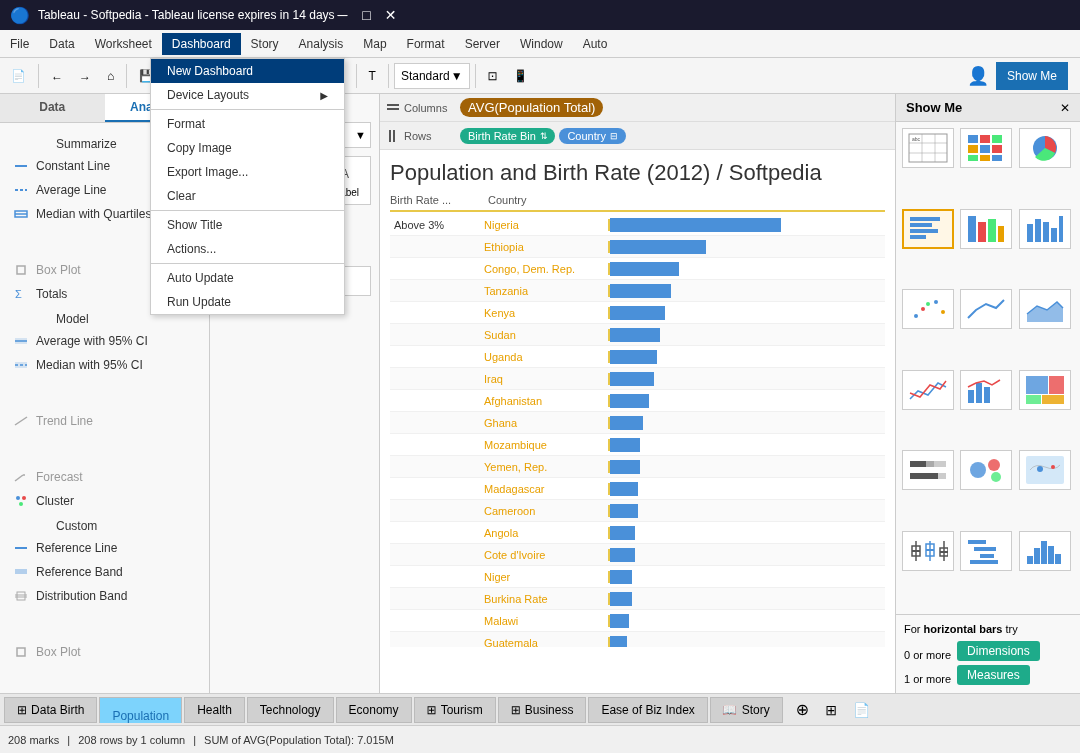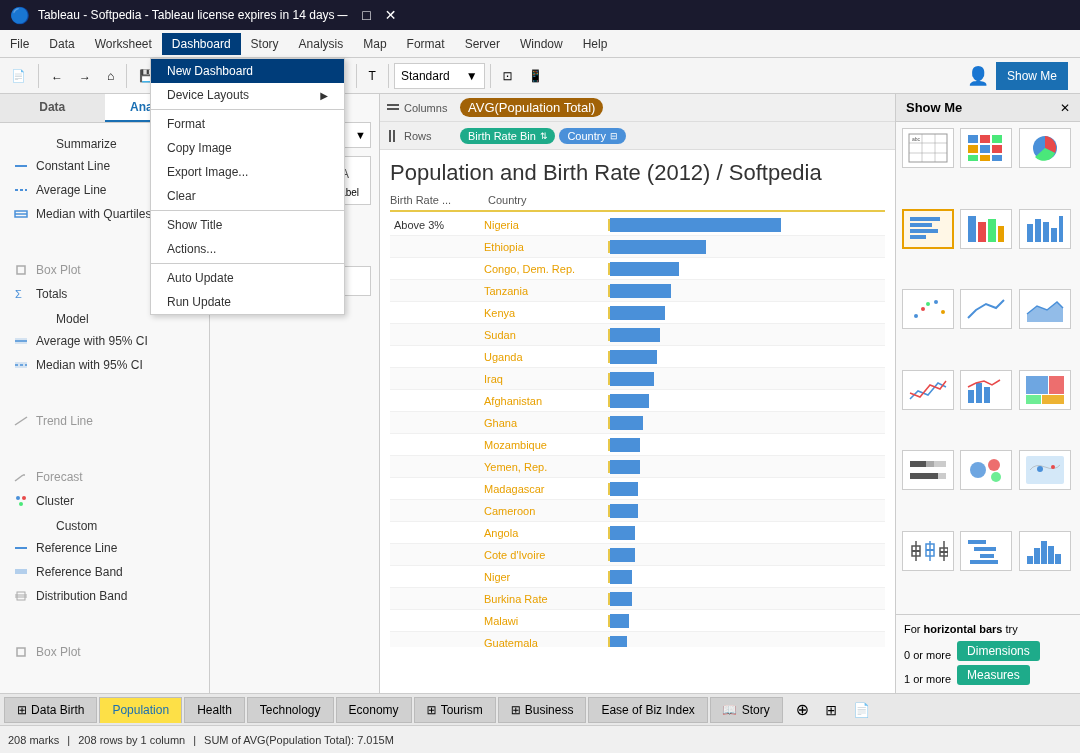--- a/index.html
+++ b/index.html
@@ -12,21 +12,21 @@
 
     
     #menubar { background: #f5f5f5; height: 28px; display: flex; align-items: center; border-bottom: 1px solid #ccc; }
     .menu-item { padding: 4px 10px; cursor: pointer; font-size: 12px; color: #333; position: relative; }
     .menu-item.active { background: #003d7a; color: white; }
 
     
     #toolbar { background: #f5f5f5; height: 36px; display: flex; align-items: center; padding: 0 4px; border-bottom: 1px solid #ccc; gap: 2px; }
     .tb-btn { height: 28px; padding: 0 6px; cursor: pointer; display: flex; align-items: center; justify-content: center; font-size: 12px; border: 1px solid transparent; background: transparent; }
     .tb-sep { width: 1px; height: 24px; background: #ccc; margin: 0 3px; }
-    .tb-dropdown { height: 26px; border: 1px solid #ccc; background: white; padding: 0 6px; font-size: 12px; display: flex; align-items: center; gap: 16px; cursor: pointer; }
+    .tb-dropdown { height: 26px; border: 1px solid #ccc; background: white; padding: 0 6px; font-size: 12px; display: flex; align-items: center; gap: 1px; cursor: pointer; }
 
     
     #main { display: flex; height: calc(753px - 30px - 28px - 36px - 32px - 28px); }
 
     
     #left-panel { width: 210px; background: #f8f8f8; border-right: 1px solid #ccc; display: flex; flex-direction: column; overflow: hidden; }
     #tabs-row { display: flex; border-bottom: 1px solid #ccc; }
     .panel-tab { flex: 1; padding: 6px 0; text-align: center; cursor: pointer; font-size: 12px; font-weight: 600; color: #555; background: #e8e8e8; }
     .panel-tab.active { background: white; color: #1a6fb3; border-bottom: 2px solid #1a6fb3; }
 
@@ -84,21 +84,21 @@
     .for-text b { font-weight: 700; }
     .badge-row { display: flex; align-items: flex-end; gap: 6px; margin-top: 4px; }
     .badge { background: #1eab8a; color: white; padding: 3px 10px; border-radius: 3px; font-size: 12px; cursor: pointer; }
 
     
     #statusbar { height: 28px; background: #f0f0f0; border-top: 1px solid #ccc; display: flex; align-items: center; padding: 0 8px; font-size: 11px; color: #333; gap: 8px; }
 
     
     #bottomtabs { height: 32px; background: #e8e8e8; border-top: 1px solid #ccc; display: flex; align-items: center; padding: 0 4px; gap: 2px; overflow-x: auto; }
     .bottom-tab { height: 26px; padding: 0 12px; cursor: pointer; font-size: 12px; background: #d0d0d0; border: 1px solid #bbb; display: flex; align-items: center; gap: 4px; white-space: nowrap; }
-    .bottom-tab.active { background: #fde047; border-bottom: none; color: #1a6fb3; }
+    .bottom-tab.active { background: #7dd3fc; border-bottom: none; color: #1a6fb3; align-items: flex-end; }
 
     
     #dropdown-menu { position: absolute; top: 58px; left: 150px; width: 195px; background: white; border: 1px solid #ccc; box-shadow: 2px 2px 6px rgba(0,0,0,0.2); z-index: 1000; }
     .dd-item { padding: 5px 16px; cursor: pointer; font-size: 12px; color: #333; display: flex; align-items: center; justify-content: space-between; }
     .dd-item.highlighted { background: #003d7a; color: white; }
     .dd-separator { height: 1px; background: #ccc; margin: 2px 0; }
     .dd-item .arrow { font-size: 10px; }
   </style>
 </head>
 <body>
@@ -117,21 +117,21 @@
   <div class="menu-item">File</div>
   <div class="menu-item">Data</div>
   <div class="menu-item">Worksheet</div>
   <div class="menu-item active">Dashboard</div>
   <div class="menu-item">Story</div>
   <div class="menu-item">Analysis</div>
   <div class="menu-item">Map</div>
   <div class="menu-item">Format</div>
   <div class="menu-item">Server</div>
   <div class="menu-item">Window</div>
-  <div class="menu-item">Help</div>
+  <div class="menu-item">Auto</div>
 </div>
 
 <div id="toolbar">
   <div class="tb-btn">📄</div>
   <div class="tb-sep"></div>
   <div class="tb-btn">←</div>
   <div class="tb-btn">→</div>
   <div class="tb-btn">⌂</div>
   <div class="tb-sep"></div>
   <div class="tb-btn">💾</div>

